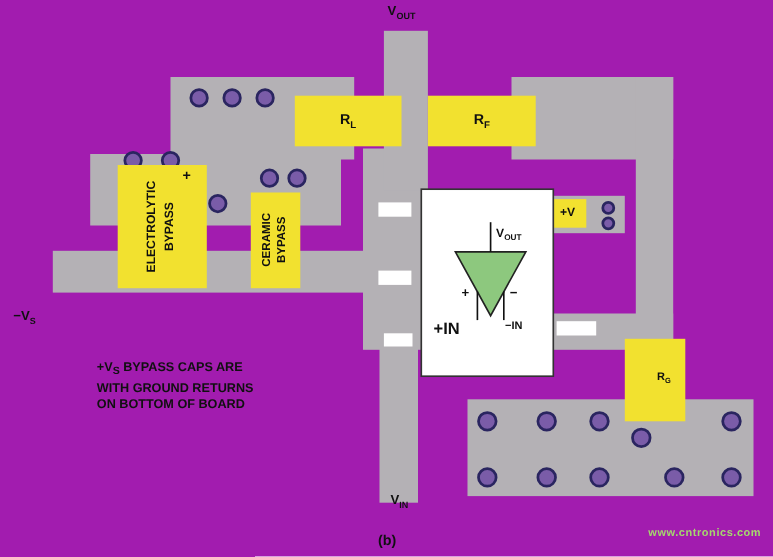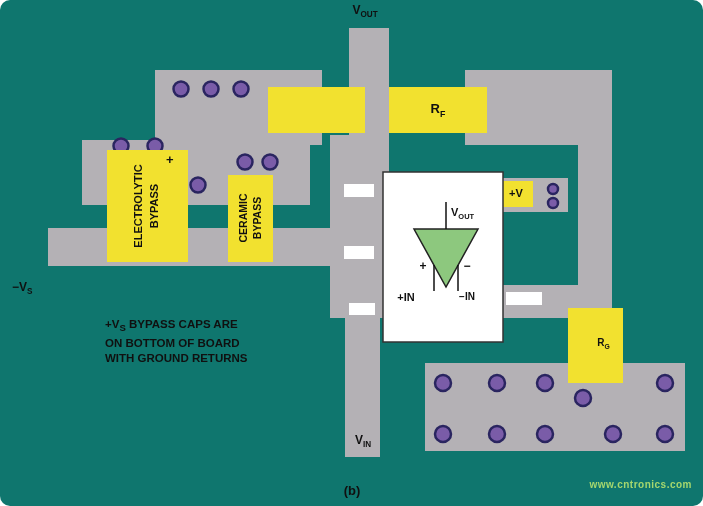--- a/index.html
+++ b/index.html
@@ -1,17 +1,17 @@
 <!DOCTYPE html>
 <html><head>
 <meta charset="utf-8">
 <style>
   html,body{margin:0;padding:0;background:#fff;}
-  #stage{position:relative;width:703px;height:506px;background:#0f766e;overflow:hidden;
-         font-family:"Liberation Sans", sans-serif;border-radius:10px;}
+  #stage{position:relative;width:703px;height:506px;background:#a21caf;overflow:hidden;
+         font-family:"Liberation Sans", sans-serif;}
   svg{position:absolute;left:0;top:0;}
   .label{position:absolute;font-weight:bold;color:#101010;white-space:nowrap;}
   .label sub{font-size:68%;line-height:0;}
   .center{text-align:center;}
   .vtext{position:absolute;transform:rotate(-90deg);text-align:center;font-weight:bold;color:#101010;}
   .vtext .vline{display:block;}
   #note .nline{display:block;font-size:11.5px;line-height:15.5px;font-weight:bold;color:#101010;}
   #watermark{position:absolute;left:512px;top:479px;width:180px;text-align:right;
              font-size:10px;color:#a5d76e;font-weight:bold;letter-spacing:.5px;}
 </style>
@@ -79,24 +79,25 @@
     <polygon points="414,229 478,229 446,287" fill="#8dc87e" stroke="#222222" stroke-width="1.5"></polygon>
     <g stroke="#111111" stroke-width="1.5">
       <line x1="446" y1="202" x2="446" y2="229"></line>
       <line x1="434" y1="265" x2="434" y2="291"></line>
       <line x1="458" y1="265" x2="458" y2="291"></line>
     </g>
   </svg>
 
   <div class="label center" style="left:333px;top:3px;width:64px;font-size:12px;">V<sub>OUT</sub></div>
 
-  <div class="label center" style="left:332px;top:433px;width:62px;font-size:12px;">V<sub>IN</sub></div>
+  <div class="label center" style="left:332px;top:447px;width:62px;font-size:12px;">V<sub>IN</sub></div>
 
   <div class="label" style="left:12px;top:240px;width:36px;font-size:12px;margin-top:40px;">−V<sub>S</sub></div>
 
+  <div class="label center" style="left:268px;top:101px;width:97px;font-size:13px;">R<sub>L</sub></div>
 
   <div class="label center" style="left:389px;top:101px;width:98px;font-size:13px;">R<sub>F</sub></div>
 
   <div class="label center" style="left:568px;top:337px;width:71px;font-size:10px;">R<sub>G</sub></div>
 
   <div class="label center" style="left:499px;top:187px;width:34px;font-size:11px;">+V</div>
 
   <div class="vtext" style="left:91px;top:189px;width:112px;height:34px;font-size:11px;line-height:16px;">
     <span class="vline">ELECTROLYTIC</span>
     <span class="vline">BYPASS</span>
@@ -104,25 +105,25 @@
   <div class="label" style="left:166px;top:152px;font-size:13px;">+</div>
 
   <div class="vtext" style="left:207px;top:203px;width:87px;height:30px;font-size:10.5px;line-height:14px;">
     <span class="vline">CERAMIC</span>
     <span class="vline">BYPASS</span>
   </div>
 
   <div class="label" style="left:451px;top:206px;font-size:11px;">V<sub>OUT</sub></div>
   <div class="label center" style="left:416px;top:259px;width:14px;font-size:12px;">+</div>
   <div class="label center" style="left:460px;top:259px;width:14px;font-size:12px;">−</div>
-  <div class="label center" style="left:381px;top:291px;width:50px;font-size:11px;">+IN</div>
+  <div class="label center" style="left:381px;top:291px;width:50px;font-size:15px;">+IN</div>
   <div class="label center" style="left:442px;top:291px;width:50px;font-size:10px;">−IN</div>
 
-  <div id="note" style="position:absolute;left:88px;top:317px;margin-left:17px;">
+  <div id="note" style="position:absolute;left:88px;top:327px;">
     <span class="nline">+V<sub>S</sub> BYPASS CAPS ARE</span>
+    <span class="nline">WITH GROUND RETURNS</span>
     <span class="nline">ON BOTTOM OF BOARD</span>
-    <span class="nline">WITH GROUND RETURNS</span>
   </div>
 
   <div class="label center" style="left:330px;top:483px;width:44px;font-size:13px;">(b)</div>
 
   <div id="watermark">www.cntronics.com</div>
 </div>
 
 </body></html>

